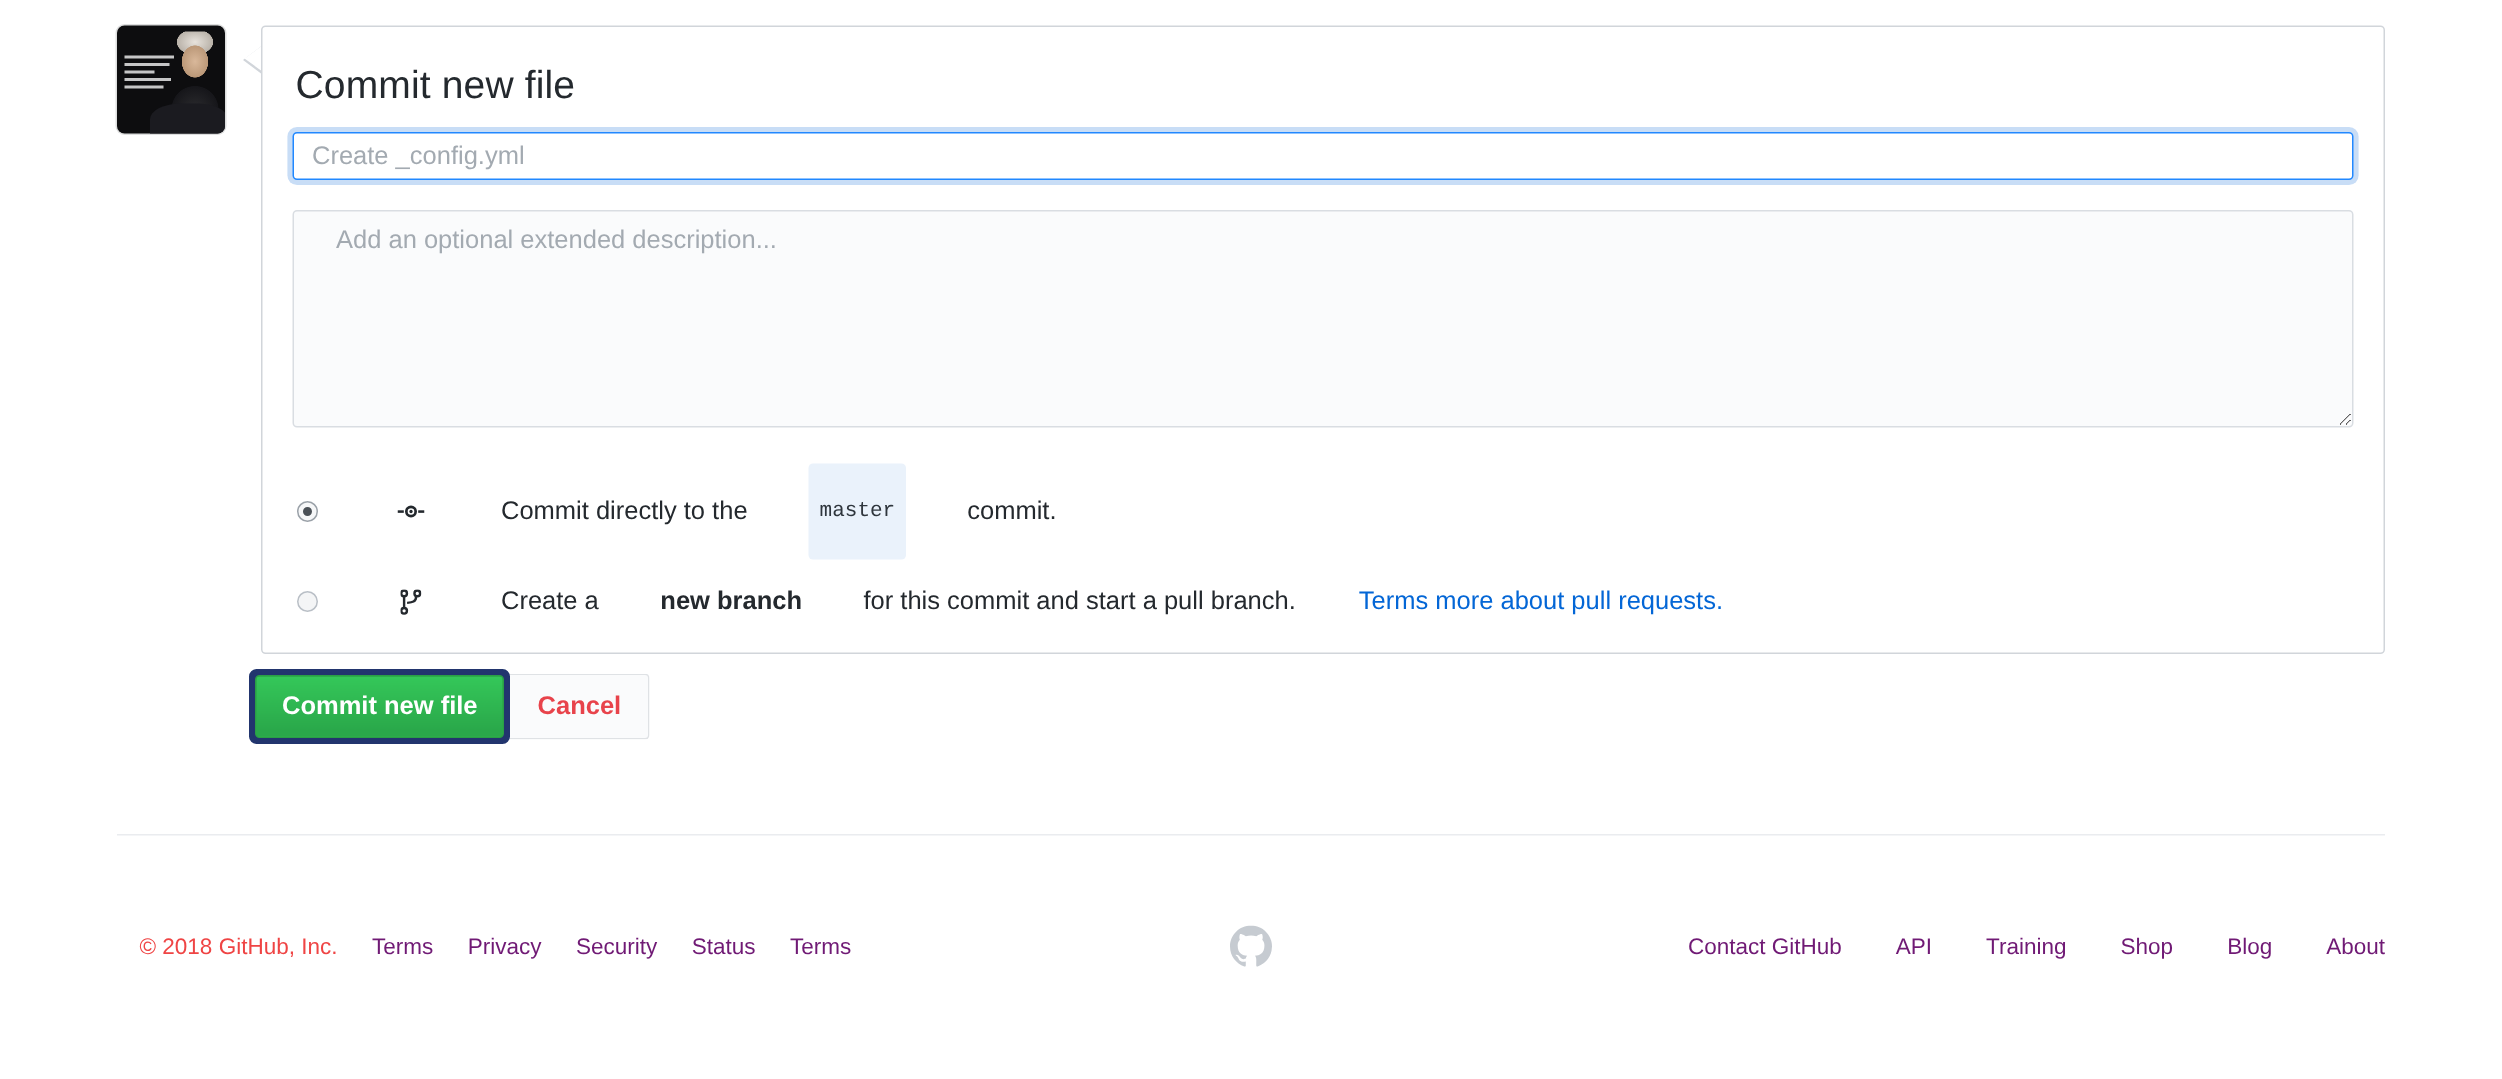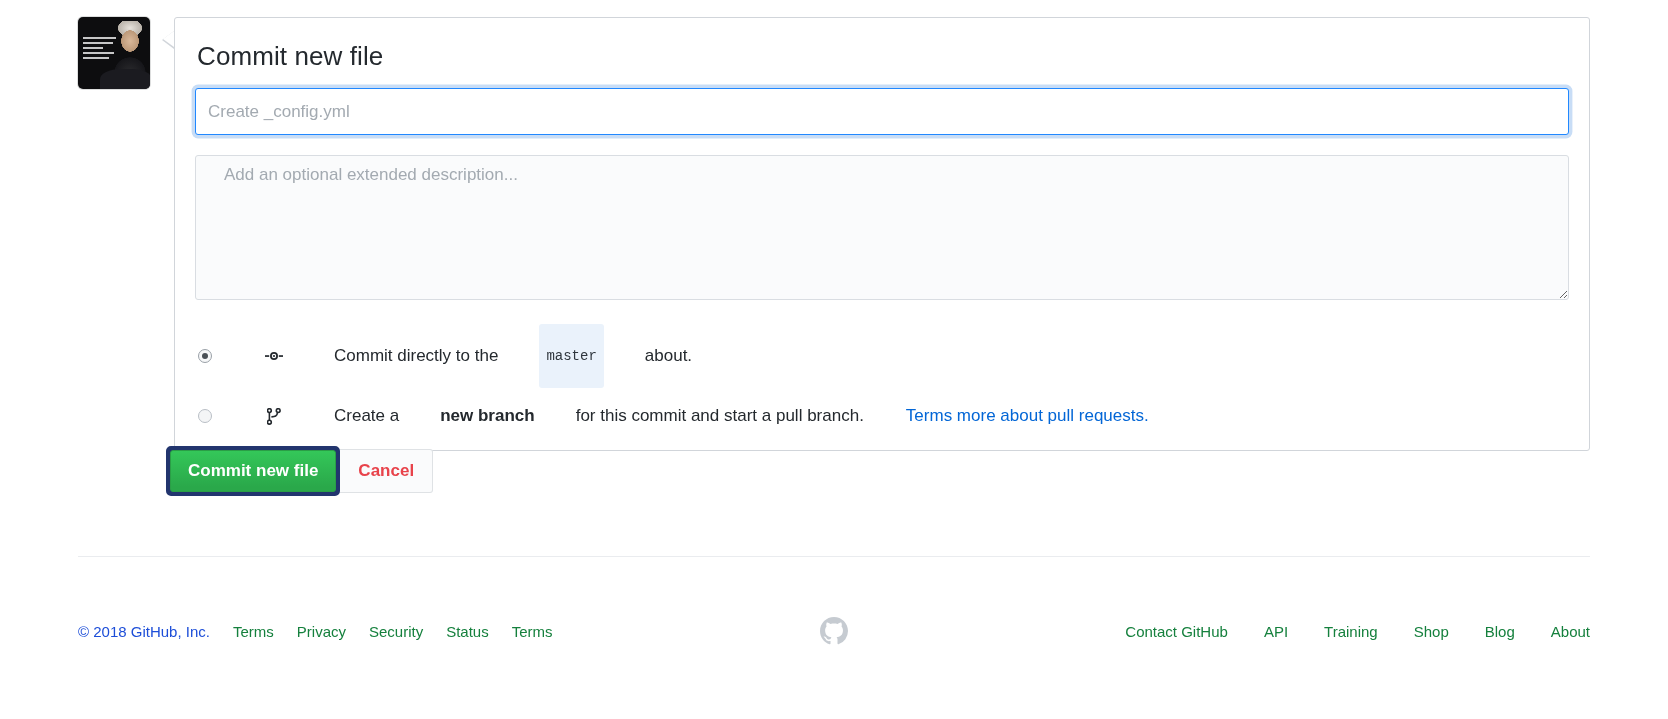--- a/index.html
+++ b/index.html
@@ -121,21 +121,21 @@
     line-height: 32px;
     font-weight: 400;
     color: #24292e;
     margin: 0 0 16px 2px;
     letter-spacing: .1px;
   }
 
   .commit-summary {
     display: block;
     width: 100%;
-    height: 47px;
+    height: 32px;
     font-size: 17px;
     font-family: "Liberation Sans", sans-serif;
     color: #24292e;
     padding: 6px 12px;
     border: 1px solid #2188ff;
     border-radius: 3px;
     background: #ffffff;
     outline: none;
     box-shadow: 0 0 0 0.2em rgba(3,102,214,0.22);
   }
@@ -283,23 +283,23 @@
     font-size: 15px;
     color: #586069;
   }
   .footer-left, .footer-right {
     display: flex;
     align-items: center;
     gap: 23px;
     flex: 1 1 0;
   }
   .footer-right { justify-content: flex-end; gap: 36px; }
-  .footer-copy { color: #1d4ed8; white-space: nowrap; }
+  .footer-copy { color: #ef4444; white-space: nowrap; margin-left: 15px; }
   .footer a {
-    color: #15803d;
+    color: #701a75;
     text-decoration: none;
     white-space: nowrap;
   }
   .footer-logo {
     flex: 0 0 auto;
     width: 34px;
     display: flex;
     justify-content: center;
     color: #c6cbd1;
   }
@@ -342,21 +342,21 @@
             <span class="opt-icon">
               <svg width="18" height="14" viewBox="0 0 18 14" aria-hidden="true">
                 <circle cx="9" cy="7" r="3.1" fill="none" stroke="#24292e" stroke-width="1.8"></circle>
                 <circle cx="9" cy="7" r="1.1" fill="#24292e"></circle>
                 <rect x="0" y="6.2" width="4.2" height="1.7" fill="#24292e"></rect>
                 <rect x="13.8" y="6.2" width="4.2" height="1.7" fill="#24292e"></rect>
               </svg>
             </span>
             <span>Commit directly to the</span>
             <code class="code-badge">master</code>
-            <span>about.</span>
+            <span>commit.</span>
           </label>
 
           <label class="branch-row">
             <span class="radio"></span>
             <span class="opt-icon">
               <svg width="14" height="17" viewBox="0 0 14 17" aria-hidden="true">
                 <circle cx="2.4" cy="2.6" r="1.9" fill="none" stroke="#24292e" stroke-width="1.6"></circle>
                 <circle cx="2.4" cy="14.2" r="1.9" fill="none" stroke="#24292e" stroke-width="1.6"></circle>
                 <circle cx="11.2" cy="2.6" r="1.9" fill="none" stroke="#24292e" stroke-width="1.6"></circle>
                 <rect x="1.6" y="4.4" width="1.6" height="7.9" fill="#24292e"></rect>

